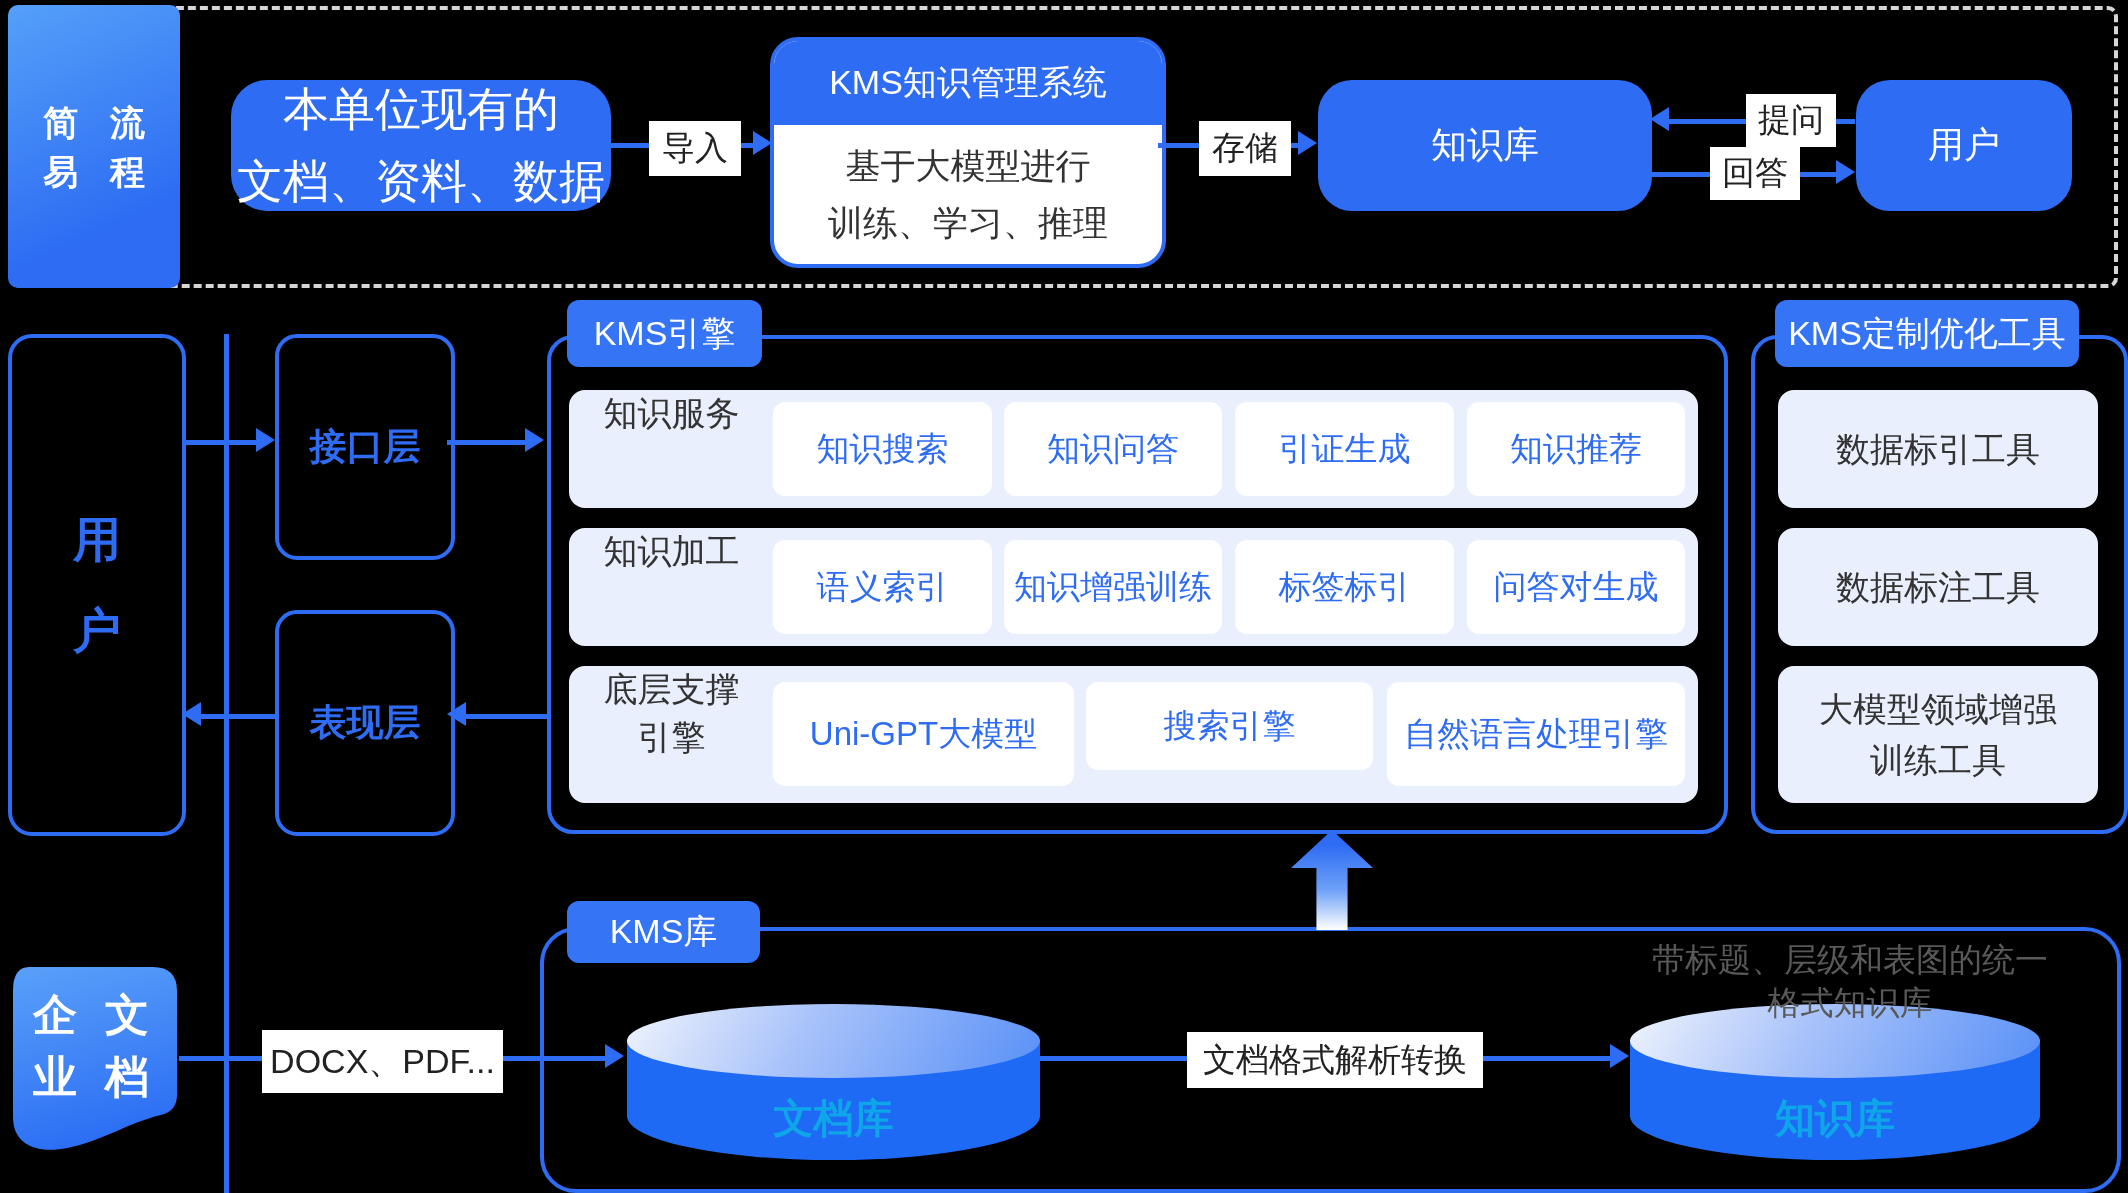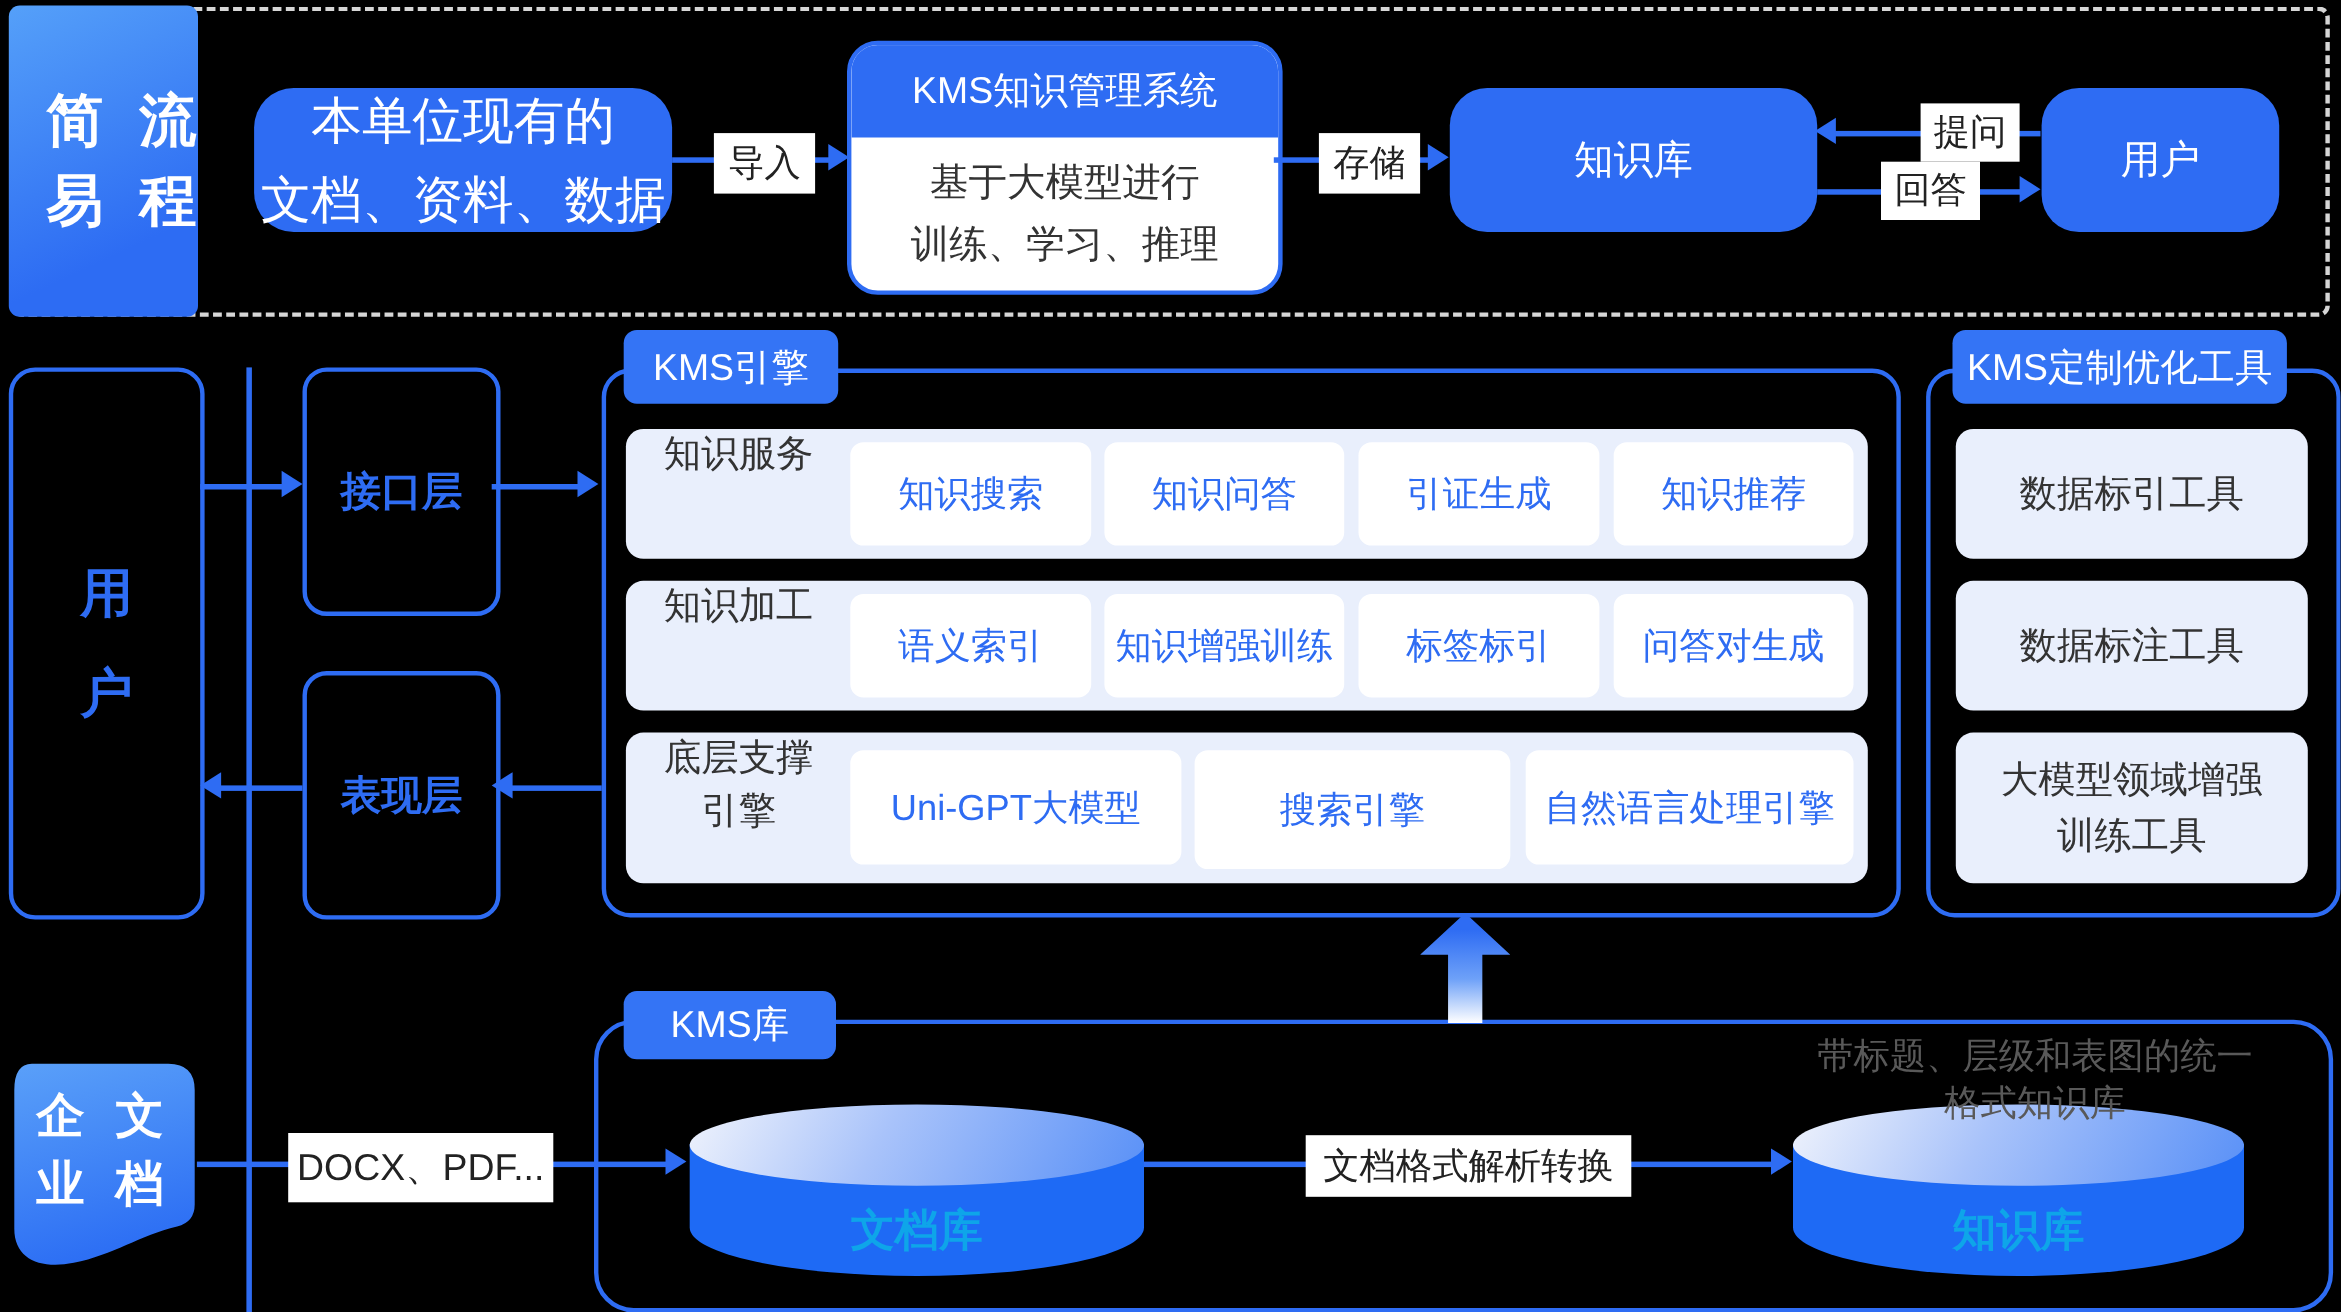--- a/index.html
+++ b/index.html
@@ -66,21 +66,21 @@
   .note { color:#595959; font-size:33px; text-align:center; z-index:4; }
 </style>
 </head>
 <body>
 
 <div class="canvas">
 
   <div class="abs dashed-frame" style="left:10px;top:6px;width:2100px;height:274px;"></div>
 
   <div class="abs vwrap" style="left:8px;top:5px;width:172px;height:283px;border-radius:10px;
-       background:linear-gradient(155deg,#55a0f9 0%,#2d6cf3 75%);color:#fff;font-weight:700;font-size:52px;gap:30px;z-index:2;justify-content:flex-end;">
+       background:linear-gradient(155deg,#55a0f9 0%,#2d6cf3 75%);color:#fff;font-weight:700;font-size:35px;gap:30px;z-index:2;">
     <div class="vcol">简易</div>
     <div class="vcol">流程</div>
   </div>
 
   <div class="abs bluebox" style="left:231px;top:80px;width:380px;height:131px;border-radius:36px;
        font-size:46px;line-height:1.55;flex-direction:column;">
     <div>本单位现有的</div>
     <div>文档、资料、数据</div>
   </div>
 
@@ -152,21 +152,21 @@
     <div class="chip" style="left:666px;top:12px;width:219px;height:94px;">标签标引</div>
     <div class="chip" style="left:898px;top:12px;width:218px;height:94px;">问答对生成</div>
   </div>
 
   <div class="abs row" style="left:569px;top:666px;width:1129px;height:137px;">
     <div class="row-label">
       <div>底层支撑</div>
       <div>引擎</div>
     </div>
     <div class="chip" style="left:204px;top:16px;width:301px;height:104px;">Uni-GPT大模型</div>
-    <div class="chip" style="left:517px;top:16px;width:287px;height:108px;">搜索引擎</div>
+    <div class="chip" style="left:517px;top:16px;width:287px;height:88px;">搜索引擎</div>
     <div class="chip" style="left:818px;top:16px;width:298px;height:104px;">自然语言处理引擎</div>
   </div>
 
   <div class="abs panel" style="left:1751px;top:335px;width:369px;height:491px;"></div>
   <div class="abs tag" style="left:1775px;top:300px;width:304px;height:67px;">KMS定制优化工具</div>
   <div class="abs toolbox" style="left:1778px;top:390px;width:320px;height:118px;">
     <div>数据标引工具</div>
   </div>
   <div class="abs toolbox" style="left:1778px;top:528px;width:320px;height:118px;">
     <div>数据标注工具</div>

